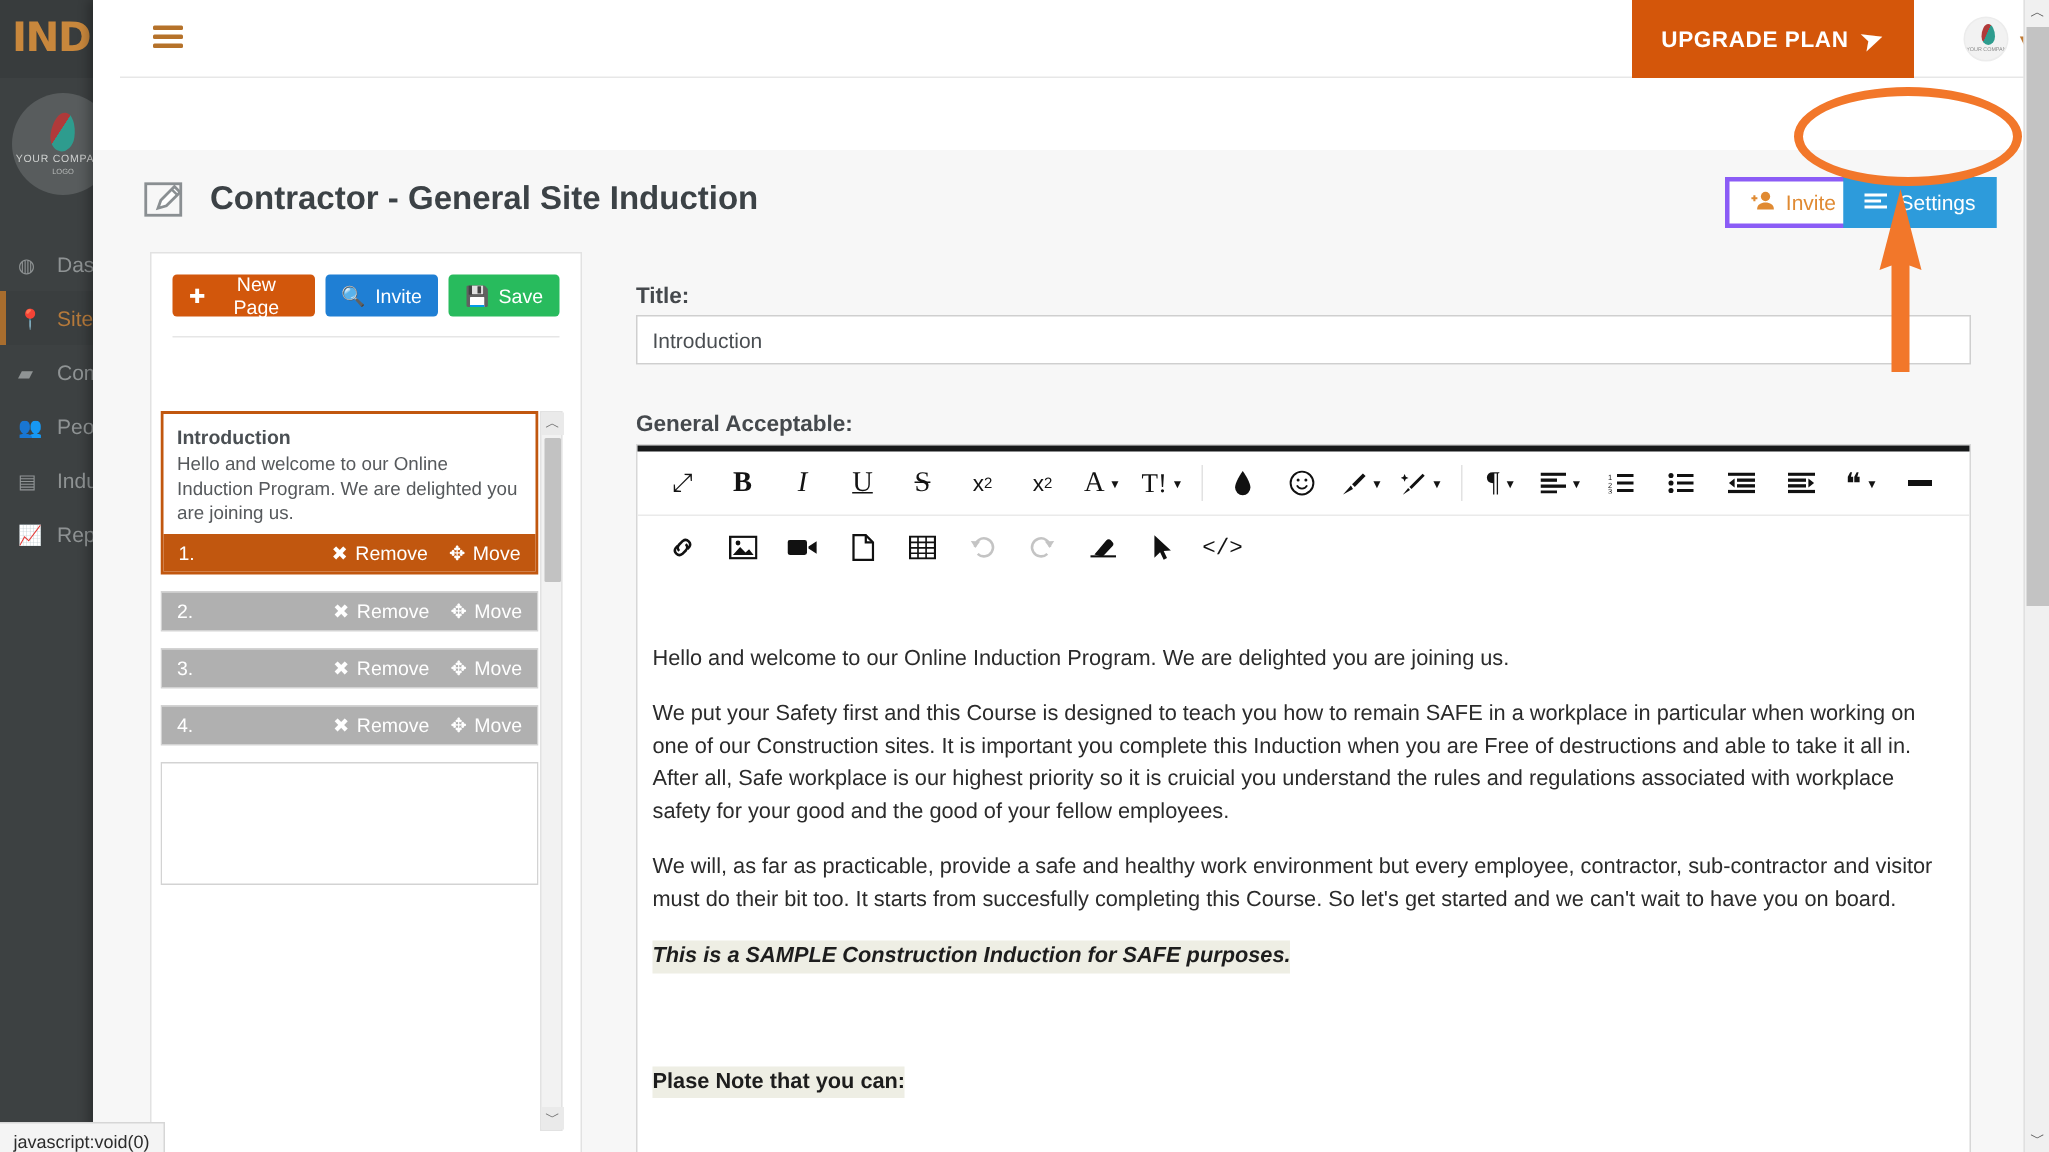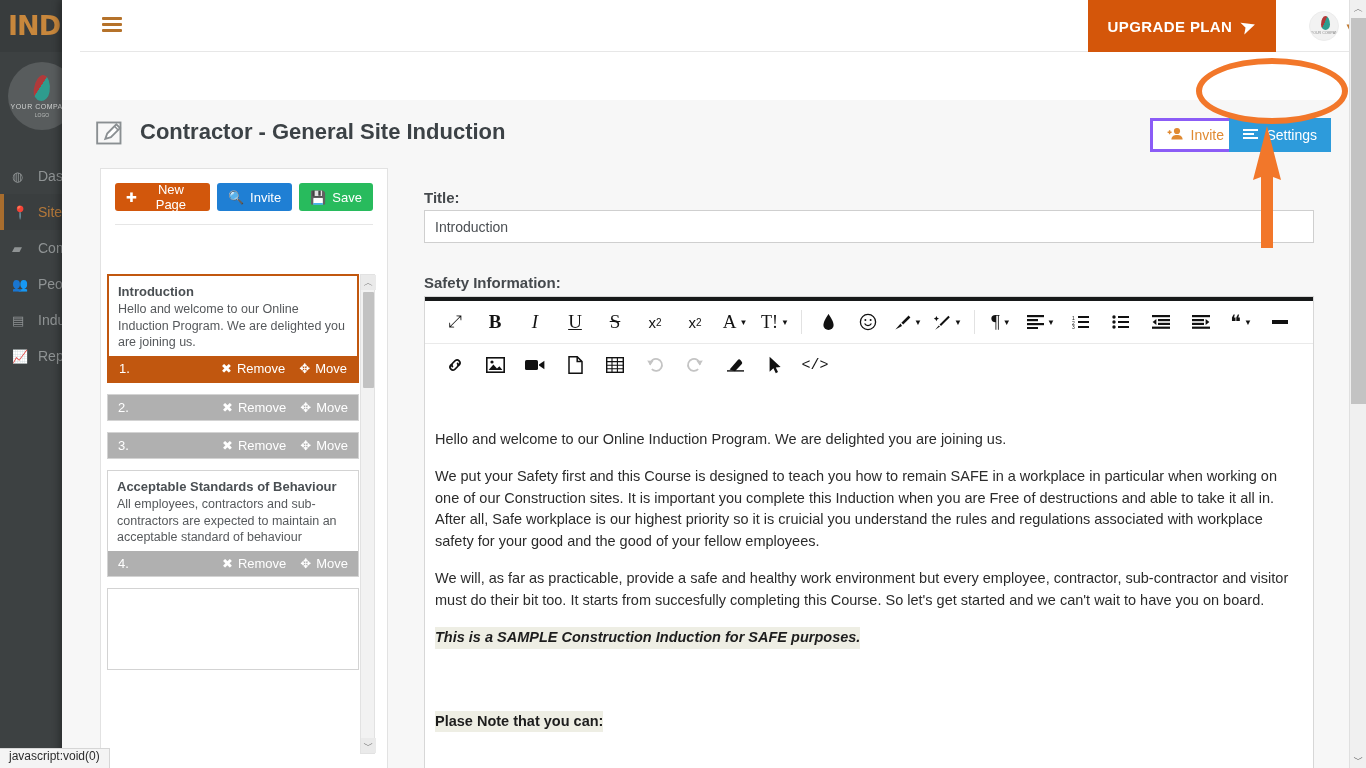--- a/index.html
+++ b/index.html
@@ -287,21 +287,21 @@
   .ps-arrow.up { top:0; } .ps-arrow.down { bottom:0; }
   .ps-thumb {
     position:absolute; left:1px; top:18px; width:15px; height:386px;
     background:#c3c3c3; cursor:pointer;
   }
 
   
   .status-bar {
     position: absolute; left: 0; bottom: 0; height: 20px;
     background: #f4f4f4; border: 1px solid #d6d6d6; border-left: none; border-bottom: none;
-    padding: 0 9px; display: flex; align-items: flex-start;
+    padding: 0 9px; display: flex; align-items: flex-end;
     font-size: 12px; color: #2c2c2c; z-index: 40;
   }
 
   
   .anno-ellipse {
     position: absolute; left: 1196px; top: 58px; width: 152px; height: 66px;
     border: 6px solid #f2772a; border-radius: 50%; z-index: 30; pointer-events: none;
   }
   .anno-arrow { position: absolute; left: 1246px; top: 126px; z-index: 30; pointer-events: none; }
 </style>
@@ -459,24 +459,20 @@
                 <span>Remove</span>
               </span>
               <span class="pc-act">
                 <span>✥</span>
                 <span>Move</span>
               </span>
             </div>
           </div>
 
           <div class="page-card">
-            <div class="pc-body">
-              <div class="pc-title">Acceptable Standards of Behaviour</div>
-              <div class="pc-text">All employees, contractors and sub-contractors are expected to maintain an acceptable standard of behaviour</div>
-            </div>
             <div class="pc-footer">
               <span class="pc-num">4.</span>
               <span class="pc-act">
                 <span>✖</span>
                 <span>Remove</span>
               </span>
               <span class="pc-act">
                 <span>✥</span>
                 <span>Move</span>
               </span>
@@ -501,21 +497,21 @@
         <div class="est-completion">
           <span>Estimated Completion :</span>
           <span class="clk">🕐</span>
           <span>13min</span>
         </div>
       </div>
 
       <div class="editor-wrap">
         <div class="lbl-title">Title:</div>
         <input class="title-input" type="text" value="Introduction" style="">
-        <div class="lbl-general">Safety Information:</div>
+        <div class="lbl-general">General Acceptable:</div>
 
         <div class="editor-box">
           <div class="editor-topbar"></div>
 
           <div class="tb-row row1">
             <span class="tb-btn">⤢</span>
             <span class="tb-btn" style="font-family:'Liberation Serif',serif;font-weight:bold;font-size:19px">B</span>
             <span class="tb-btn" style="font-family:'Liberation Serif',serif;font-style:italic;font-size:19px">I</span>
             <span class="tb-btn" style="font-family:'Liberation Serif',serif;text-decoration:underline;font-size:19px">U</span>
             <span class="tb-btn" style="font-family:'Liberation Serif',serif;text-decoration:line-through;font-size:19px">S</span>

